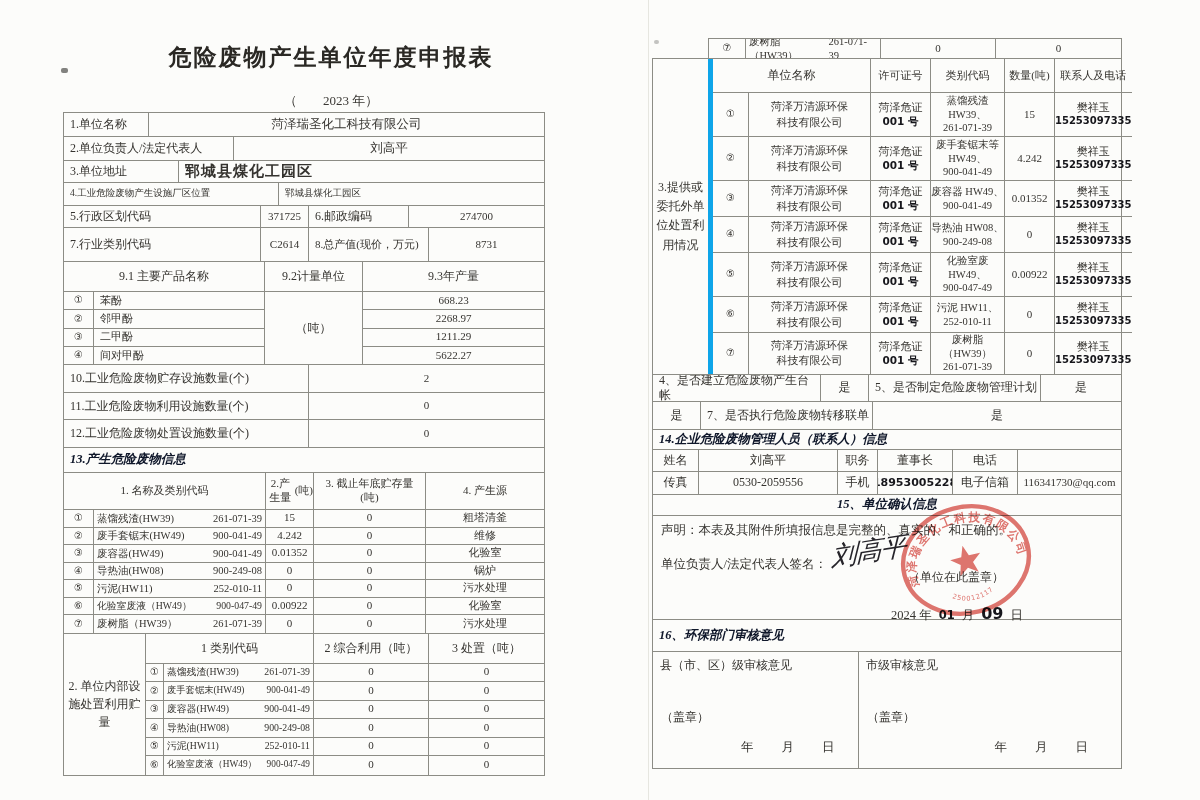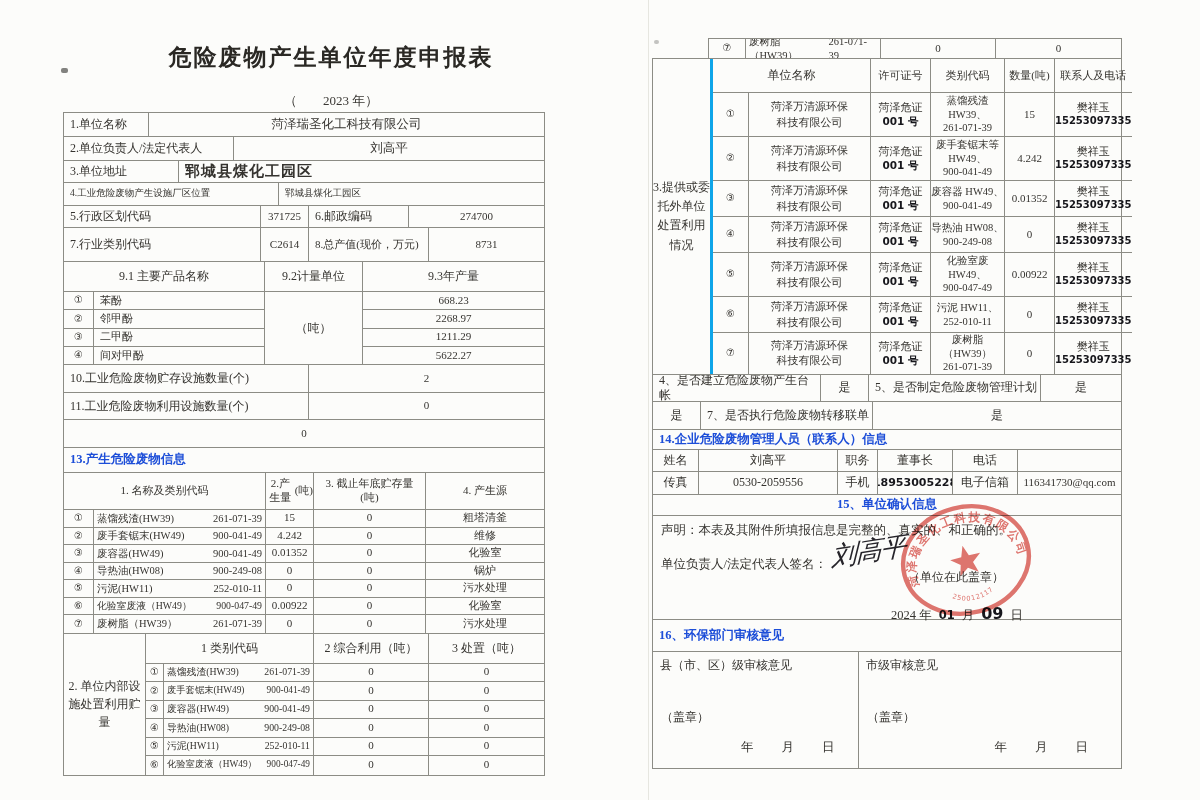--- a/index.html
+++ b/index.html
@@ -24,21 +24,21 @@
   .colgrp > .sub { display:flex; border-bottom:1px solid #8c8c85; flex:1 1 auto; }
   .colgrp > .sub:last-child { border-bottom:none; }
   .sub > .c { border-right:1px solid #8c8c85; }
   .sub > .c:last-child { border-right:none; }
   
   .f9  { font-size:9.5px; }
   .f10 { font-size:10.5px; }
   .f11 { font-size:11px; }
   .f12 { font-size:12px; }
   .f13 { font-size:12.5px; }
-  .b   { font-weight:bold; color:#1d4ed8; }
+  .b   { font-weight:bold; color:#0f172a;font-style:italic; }
   .big { font-size:15px; font-weight:bold; letter-spacing:1px; }
   .n   { font-family:"DejaVu Sans",sans-serif; font-size:10px; }
   .digits { font-family:"DejaVu Sans",sans-serif; font-weight:bold; color:#17171c; }
   .pre { white-space:pre-line; }
   .nc { justify-content:space-between; padding:0 3px; text-align:left; }
   .vertcell { align-items:center; padding:0 2px; text-align:center; }
   
   #page-sep { position:absolute; left:648px; top:0; width:1px; height:800px; background:#e6e6e0; }
   .artifact { position:absolute; background:#5a5a55; opacity:.75; border-radius:2px; }
   
@@ -157,20 +157,21 @@
   <div class="sec">
     <div class="row" style="height:28px">
       <div class="c l f12" style="width:245px">10.工业危险废物贮存设施数量(个)</div>
       <div class="c grow f11">2</div>
     </div>
     <div class="row" style="height:27px">
       <div class="c l f12" style="width:245px">11.工业危险废物利用设施数量(个)</div>
       <div class="c grow f11">0</div>
     </div>
     <div class="row" style="height:27px">
+      <div class="c l f12" style="width:245px">12.工业危险废物处置设施数量(个)</div>
       <div class="c grow f11">0</div>
     </div>
   </div>
 
   <div class="sec">
     <div class="row nb" style="height:24px">
       <div class="c grow l b f13">13.产生危险废物信息</div>
     </div>
   </div>
 
@@ -333,21 +334,21 @@
       <div class="c nc f10" style="width:135px">
           <span>废树脂（HW39）</span>
           <span>261-071-39</span>
         </div>
       <div class="c f11" style="width:115px">0</div>
       <div class="c grow f11">0</div>
     </div>
   </div>
 
   <div class="sec" style="display:flex">
-    <div class="c vertcell f12" style="width:60px;border-right:3px solid #0ea5e9;line-height:1.6;padding:0">3.提供或委托外单位处置利用情况</div>
+    <div class="c vertcell f12" style="width:60px;border-right:5px solid #0ea5e9;line-height:1.6;padding:0">3.提供或委托外单位处置利用情况</div>
     <div class="main grow colgrp">
       <div class="sub" style="flex:0 0 34px">
         <div class="c f12" style="width:158px">单位名称</div>
         <div class="c f11" style="width:60px;padding:0 6px">许可证号</div>
         <div class="c f11" style="width:74px">类别代码</div>
         <div class="c f11" style="width:50px">数量(吨)</div>
         <div class="c grow f11" style="padding:0 1px">联系人及电话</div>
       </div>
 
       <div class="sub" style="flex:0 0 44px">

